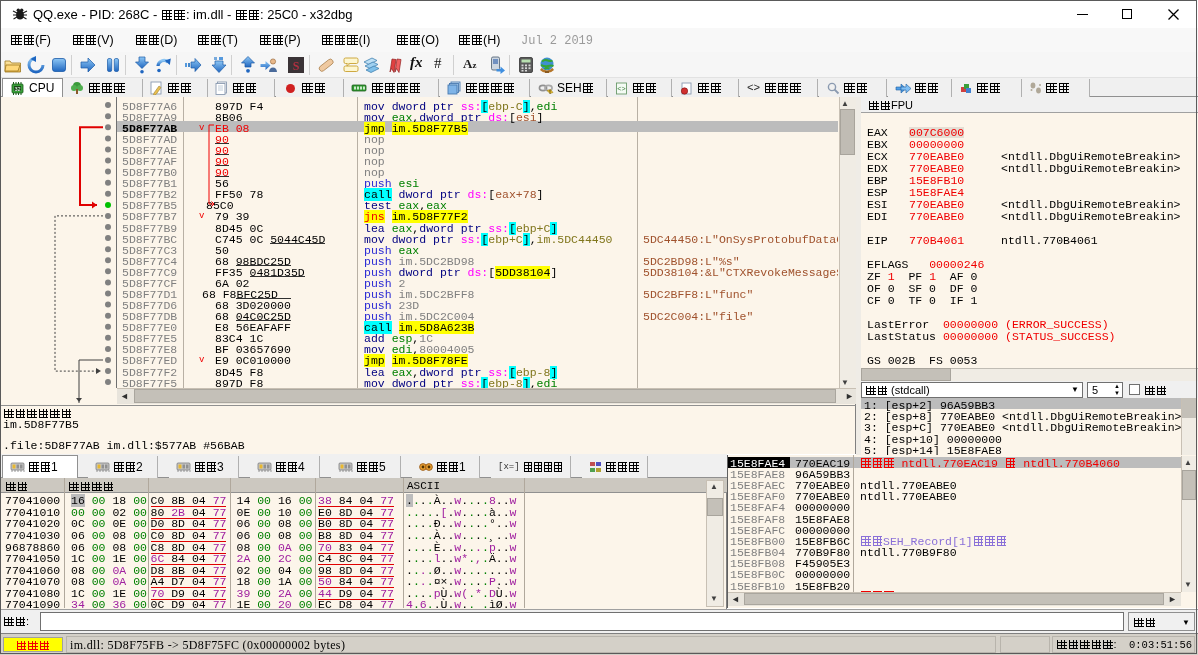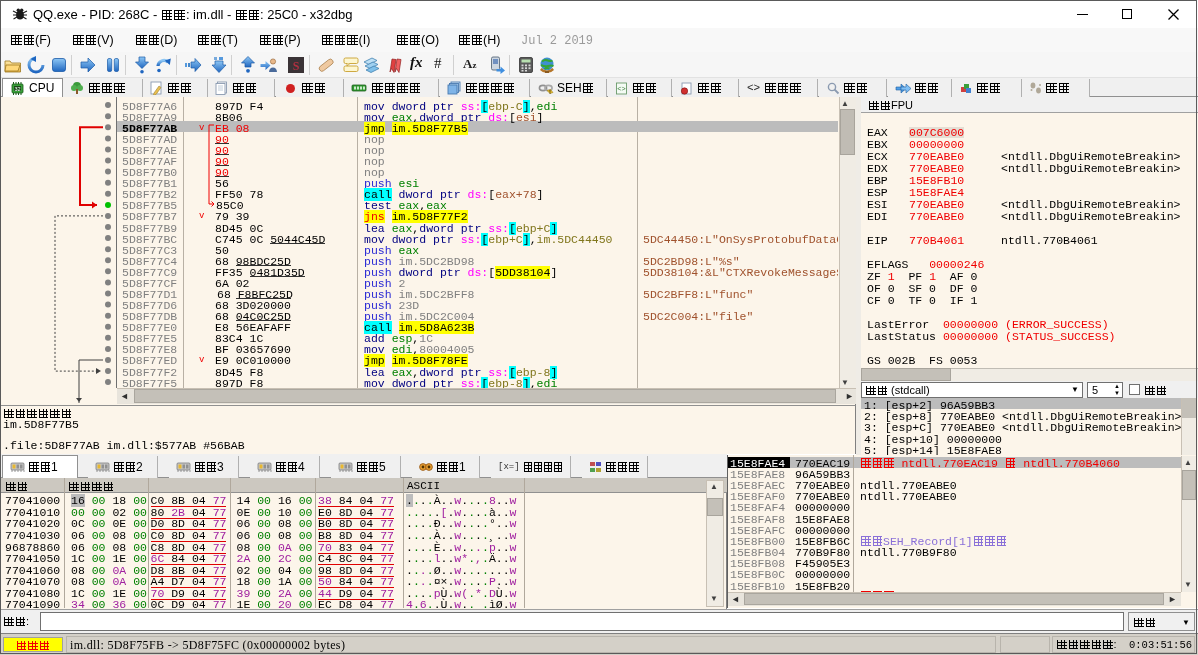--- a/index.html
+++ b/index.html
@@ -330,33 +330,33 @@
 <div class="a" style="left:215px;top:143.0px;width:13.8px;height:1px;background:#303030"></div>
 <div class="a m" style="left:215px;top:133.8px;color:#000"><span style="color:#f00000">90</span></div>
 <div class="a" style="left:215px;top:154.1px;width:13.8px;height:1px;background:#303030"></div>
 <div class="a m" style="left:215px;top:144.9px;color:#000"><span style="color:#f00000">90</span></div>
 <div class="a" style="left:215px;top:165.2px;width:13.8px;height:1px;background:#303030"></div>
 <div class="a m" style="left:215px;top:156.0px;color:#000"><span style="color:#f00000">90</span></div>
 <div class="a" style="left:215px;top:176.3px;width:13.8px;height:1px;background:#303030"></div>
 <div class="a m" style="left:215px;top:167.1px;color:#000"><span style="color:#f00000">90</span></div>
 <div class="a m" style="left:215px;top:178.2px;color:#000">56</div>
 <div class="a m" style="left:215px;top:189.2px;color:#000">FF50 78</div>
-<div class="a m" style="left:216px;top:200.3px;color:#000">85C0</div>
+<div class="a m" style="left:206px;top:200.3px;color:#000">85C0</div>
 <div class="a m" style="left:215px;top:211.4px;color:#000">79 39</div>
 <div class="a m" style="left:215px;top:222.5px;color:#000">8D45 0C</div>
 <div class="a" style="left:270.2px;top:242.8px;width:55.2px;height:1px;background:#303030"></div>
 <div class="a m" style="left:215px;top:233.6px;color:#000">C745 0C 5044C45D</div>
 <div class="a m" style="left:215px;top:244.6px;color:#000">50</div>
 <div class="a" style="left:235.7px;top:264.9px;width:55.2px;height:1px;background:#303030"></div>
 <div class="a m" style="left:215px;top:255.7px;color:#000">68 98BDC25D</div>
 <div class="a" style="left:249.5px;top:276.0px;width:55.2px;height:1px;background:#303030"></div>
 <div class="a m" style="left:215px;top:266.8px;color:#000">FF35 0481D35D</div>
 <div class="a m" style="left:215px;top:277.9px;color:#000">6A 02</div>
 <div class="a" style="left:235.7px;top:298.2px;width:55.2px;height:1px;background:#303030"></div>
-<div class="a m" style="left:217px;top:289.0px;color:#000">68 F8BFC25D</div>
+<div class="a m" style="left:202px;top:289.0px;color:#000">68 F8BFC25D</div>
 <div class="a m" style="left:215px;top:300.0px;color:#000">68 3D020000</div>
 <div class="a" style="left:235.7px;top:320.3px;width:55.2px;height:1px;background:#303030"></div>
 <div class="a m" style="left:215px;top:311.1px;color:#000">68 04C0C25D</div>
 <div class="a m" style="left:215px;top:322.2px;color:#000">E8 56EAFAFF</div>
 <div class="a m" style="left:215px;top:333.3px;color:#000">83C4 1C</div>
 <div class="a m" style="left:215px;top:344.4px;color:#000">BF 03657690</div>
 <div class="a m" style="left:215px;top:355.4px;color:#000">E9 0C010000</div>
 <div class="a m" style="left:215px;top:366.5px;color:#000">8D45 F8</div>
 <div class="a m" style="left:215px;top:377.6px;color:#000">897D F8</div>
 <div class="a" style="left:199px;top:122.8px;font-size:9px;color:#f00000;font-family:'Liberation Mono'">v</div>

